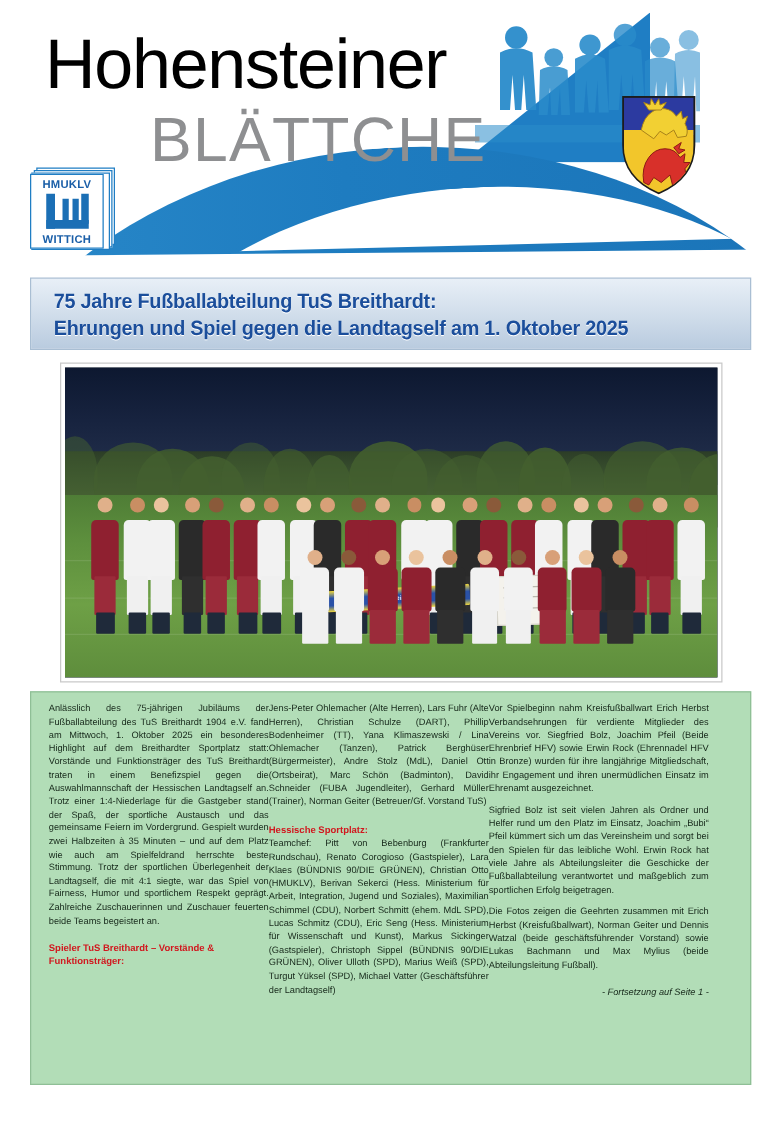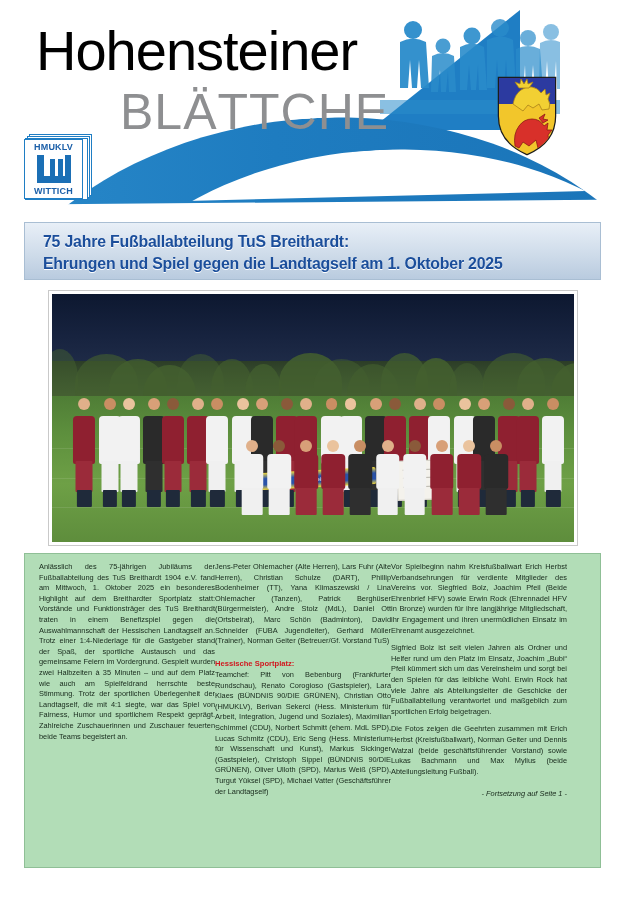--- a/index.html
+++ b/index.html
@@ -487,20 +487,21 @@
         </div>
     </div>
   </div>
 
   <div id="article">
     <div id="cols">
 
       <div class="col">
         <p>Anlässlich des 75-jährigen Jubiläums der Fußballabteilung des TuS Breithardt 1904 e.V. fand am Mittwoch, 1. Oktober 2025 ein besonderes Highlight auf dem Breithardter Sportplatz statt: Vorstände und Funktionsträger des TuS Breithardt traten in einem Benefizspiel gegen die Auswahlmannschaft der Hessischen Landtagself an. Trotz einer 1:4-Niederlage für die Gastgeber stand der Spaß, der sportliche Austausch und das gemeinsame Feiern im Vordergrund. Gespielt wurden zwei Halbzeiten à 35 Minuten – und auf dem Platz wie auch am Spielfeldrand herrschte beste Stimmung. Trotz der sportlichen Überlegenheit der Landtagself, die mit 4:1 siegte, war das Spiel von Fairness, Humor und sportlichem Respekt geprägt. Zahlreiche Zuschauerinnen und Zuschauer feuerten beide Teams begeistert an.</p>
         <div class="spacer-sm"></div>
+        <h4>Spieler TuS Breithardt – Vorstände &amp; Funktionsträger:</h4>
       </div>
 
       <div class="col">
         <p>Jens-Peter Ohlemacher (Alte Herren), Lars Fuhr (Alte Herren), Christian Schulze (DART), Phillip Bodenheimer (TT), Yana Klimaszewski / Lina Ohlemacher (Tanzen), Patrick Berghüser (Bürgermeister), Andre Stolz (MdL), Daniel Ott (Ortsbeirat), Marc Schön (Badminton), David Schneider (FUBA Jugendleiter), Gerhard Müller (Trainer), Norman Geiter (Betreuer/Gf. Vorstand TuS)</p>
         <div class="spacer-sm"></div>
         <h4>Hessische Sportplatz:</h4>
         <p>Teamchef: Pitt von Bebenburg (Frankfurter Rundschau), Renato Corogioso (Gastspieler), Lara Klaes (BÜNDNIS 90/DIE GRÜNEN), Christian Otto (HMUKLV), Berivan Sekerci (Hess. Ministerium für Arbeit, Integration, Jugend und Soziales), Maximilian Schimmel (CDU), Norbert Schmitt (ehem. MdL SPD), Lucas Schmitz (CDU), Eric Seng (Hess. Ministerium für Wissenschaft und Kunst), Markus Sickinger (Gastspieler), Christoph Sippel (BÜNDNIS 90/DIE GRÜNEN), Oliver Ulloth (SPD), Marius Weiß (SPD), Turgut Yüksel (SPD), Michael Vatter (Geschäftsführer der Landtagself)</p>
       </div>
 
       <div class="col">

